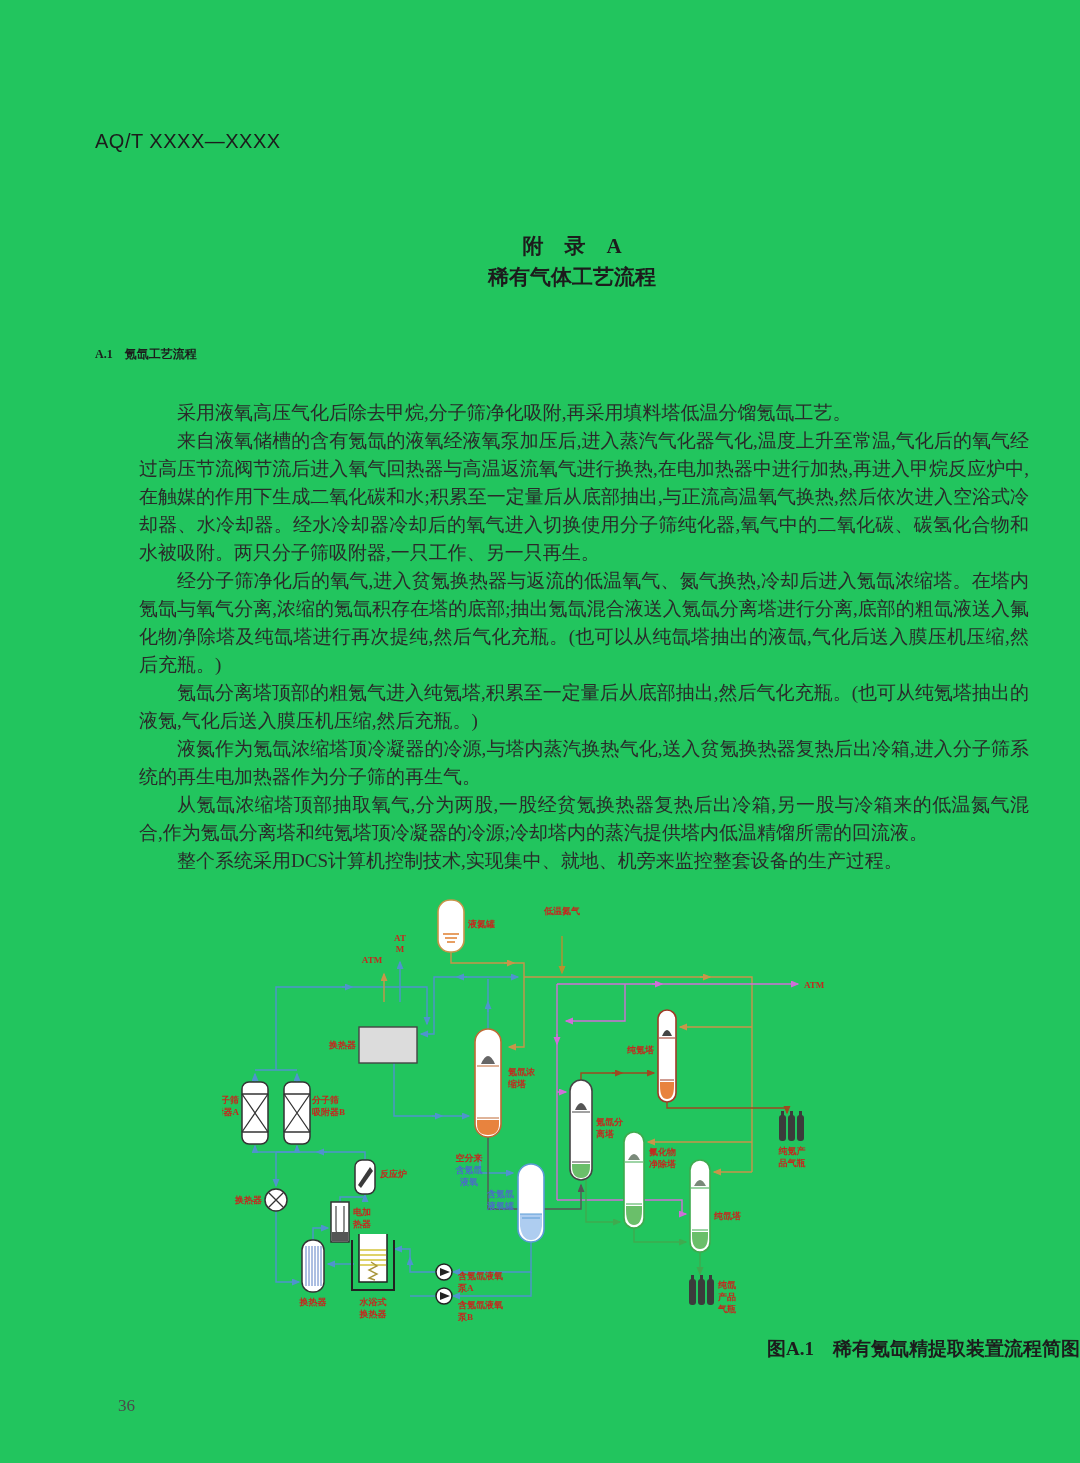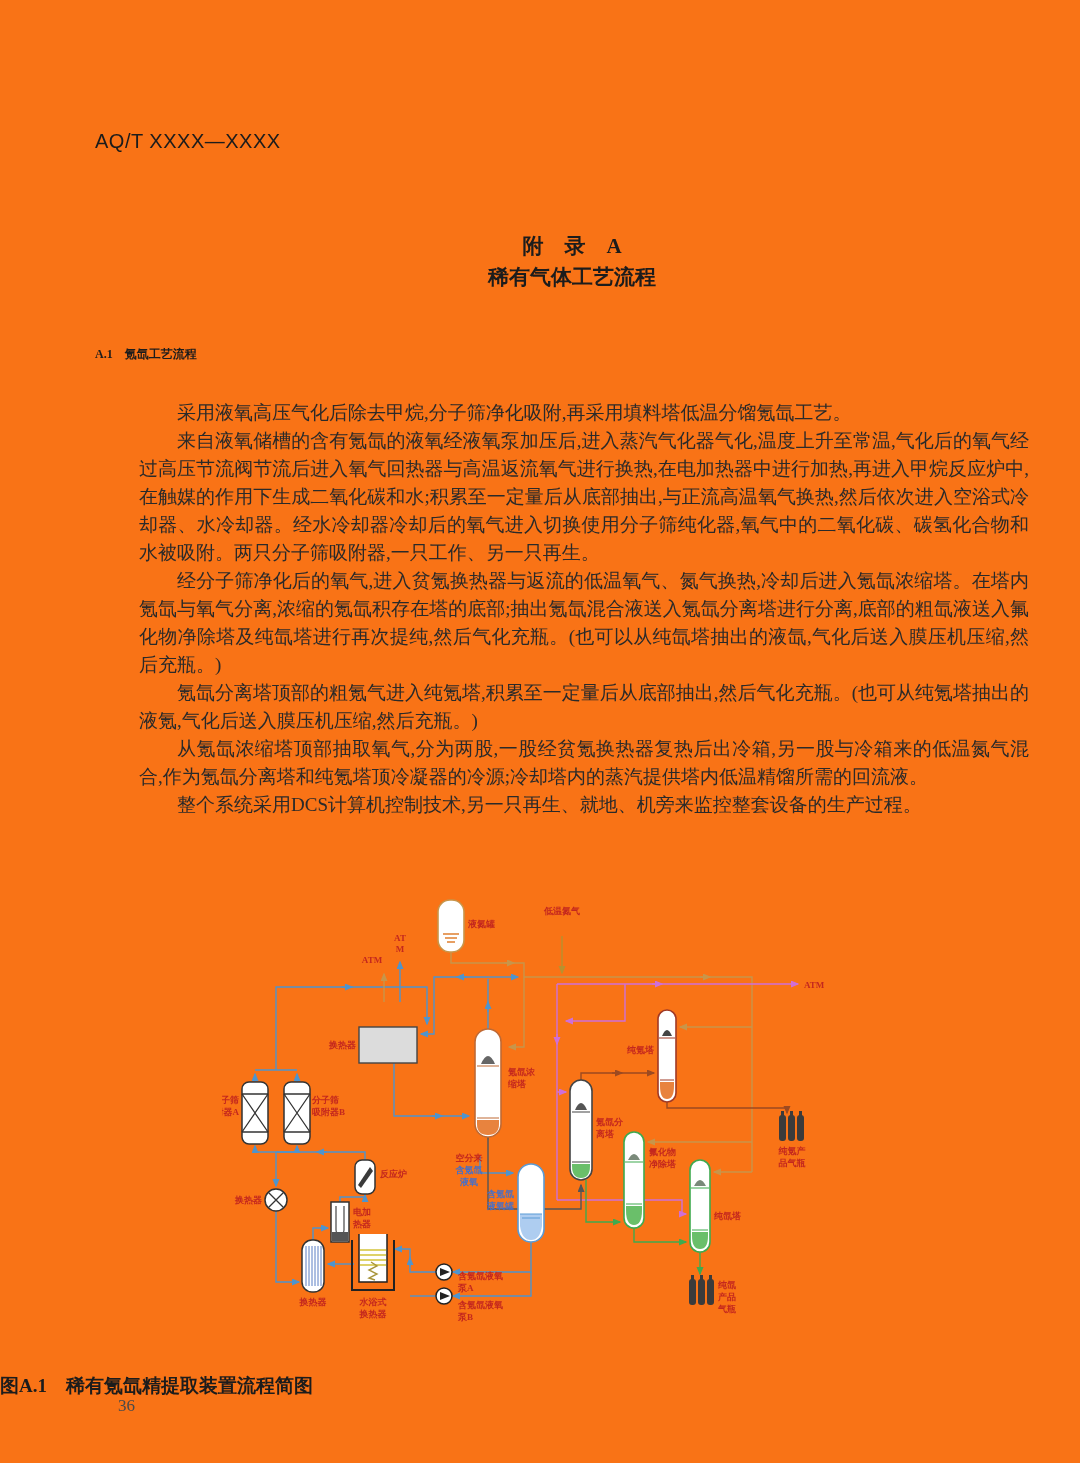--- a/index.html
+++ b/index.html
@@ -1,28 +1,28 @@
 <!DOCTYPE html>
 <html><head>
 <meta charset="utf-8">
 <title>AQ/T XXXX Appendix A</title>
 <style>
   html,body{margin:0;padding:0;background:#e9e9e9;}
-  .page{position:relative;width:1080px;height:1463px;margin:0 auto;background:#f97316;
+  .page{position:relative;width:1080px;height:1463px;margin:0 auto;background:#22c55e;
         font-family:"Liberation Serif","DejaVu Serif",serif;color:#262626;overflow:hidden;}
   .doc-header{position:absolute;left:95px;top:130px;font-family:"Liberation Sans","DejaVu Sans",sans-serif;
         font-size:20px;letter-spacing:.5px;color:#1c1c1c;}
   .title-block{position:absolute;top:231px;left:0;width:100%;text-align:center;
         font-weight:bold;font-size:21px;line-height:31px;color:#1c1c1c;padding-left:32px;}
   .section-heading{position:absolute;left:95px;top:346px;font-weight:bold;font-size:12px;color:#1c1c1c;}
   .body-text{position:absolute;left:95px;top:399px;width:890px;font-size:19px;line-height:28px;
         text-align:justify;color:#2a2a2a;margin-left:44px;}
   .body-text p{margin:0;text-indent:2em;}
   .figure{position:absolute;left:222px;top:884px;}
-  .caption{position:absolute;top:1373px;left:0;width:100%;text-align:left;font-weight:bold;
+  .caption{position:absolute;top:1336px;left:0;width:100%;text-align:right;font-weight:bold;
         font-size:19px;color:#1c1c1c;}
   .page-number{position:absolute;left:118px;top:1396px;font-size:17px;color:#4a4a4a;text-align:center;}
   svg text{font-family:"Liberation Serif","DejaVu Serif",serif;font-weight:bold;font-size:9px;}
   .lbl{fill:#c4281e;}
   .lblb{fill:#4a6fc4;}
   .eq{fill:#ffffff;}
 </style>
 </head>
 <body>
 
@@ -35,22 +35,23 @@
     <div>稀有气体工艺流程</div>
   </div>
 
   <div class="section-heading">A.1　氪氙工艺流程</div>
 
   <div class="body-text">
     <p>采用液氧高压气化后除去甲烷,分子筛净化吸附,再采用填料塔低温分馏氪氙工艺。</p>
     <p>来自液氧储槽的含有氪氙的液氧经液氧泵加压后,进入蒸汽气化器气化,温度上升至常温,气化后的氧气经过高压节流阀节流后进入氧气回热器与高温返流氧气进行换热,在电加热器中进行加热,再进入甲烷反应炉中,在触媒的作用下生成二氧化碳和水;积累至一定量后从底部抽出,与正流高温氧气换热,然后依次进入空浴式冷却器、水冷却器。经水冷却器冷却后的氧气进入切换使用分子筛纯化器,氧气中的二氧化碳、碳氢化合物和水被吸附。两只分子筛吸附器,一只工作、另一只再生。</p>
     <p>经分子筛净化后的氧气,进入贫氪换热器与返流的低温氧气、氮气换热,冷却后进入氪氙浓缩塔。在塔内氪氙与氧气分离,浓缩的氪氙积存在塔的底部;抽出氪氙混合液送入氪氙分离塔进行分离,底部的粗氙液送入氟化物净除塔及纯氙塔进行再次提纯,然后气化充瓶。(也可以从纯氙塔抽出的液氙,气化后送入膜压机压缩,然后充瓶。)</p>
     <p>氪氙分离塔顶部的粗氪气进入纯氪塔,积累至一定量后从底部抽出,然后气化充瓶。(也可从纯氪塔抽出的液氪,气化后送入膜压机压缩,然后充瓶。)</p>
+    <p>液氮作为氪氙浓缩塔顶冷凝器的冷源,与塔内蒸汽换热气化,送入贫氪换热器复热后出冷箱,进入分子筛系统的再生电加热器作为分子筛的再生气。</p>
     <p>从氪氙浓缩塔顶部抽取氧气,分为两股,一股经贫氪换热器复热后出冷箱,另一股与冷箱来的低温氮气混合,作为氪氙分离塔和纯氪塔顶冷凝器的冷源;冷却塔内的蒸汽提供塔内低温精馏所需的回流液。</p>
-    <p>整个系统采用DCS计算机控制技术,另一只再生、就地、机旁来监控整套设备的生产过程。</p>
+    <p>整个系统采用DCS计算机控制技术,实现集中、就地、机旁来监控整套设备的生产过程。</p>
   </div>
 
   <div class="figure">
   <svg width="790" height="460" viewBox="0 0 790 460">
     <defs>
       <marker id="mB" markerWidth="7" markerHeight="7" refX="5" refY="2.5" orient="auto">
             <path d="M0,0 L6,2.5 L0,5 z" fill="#4f94cd"></path>
           </marker>
       <marker id="mT" markerWidth="7" markerHeight="7" refX="5" refY="2.5" orient="auto">
             <path d="M0,0 L6,2.5 L0,5 z" fill="#c8954a"></path>

